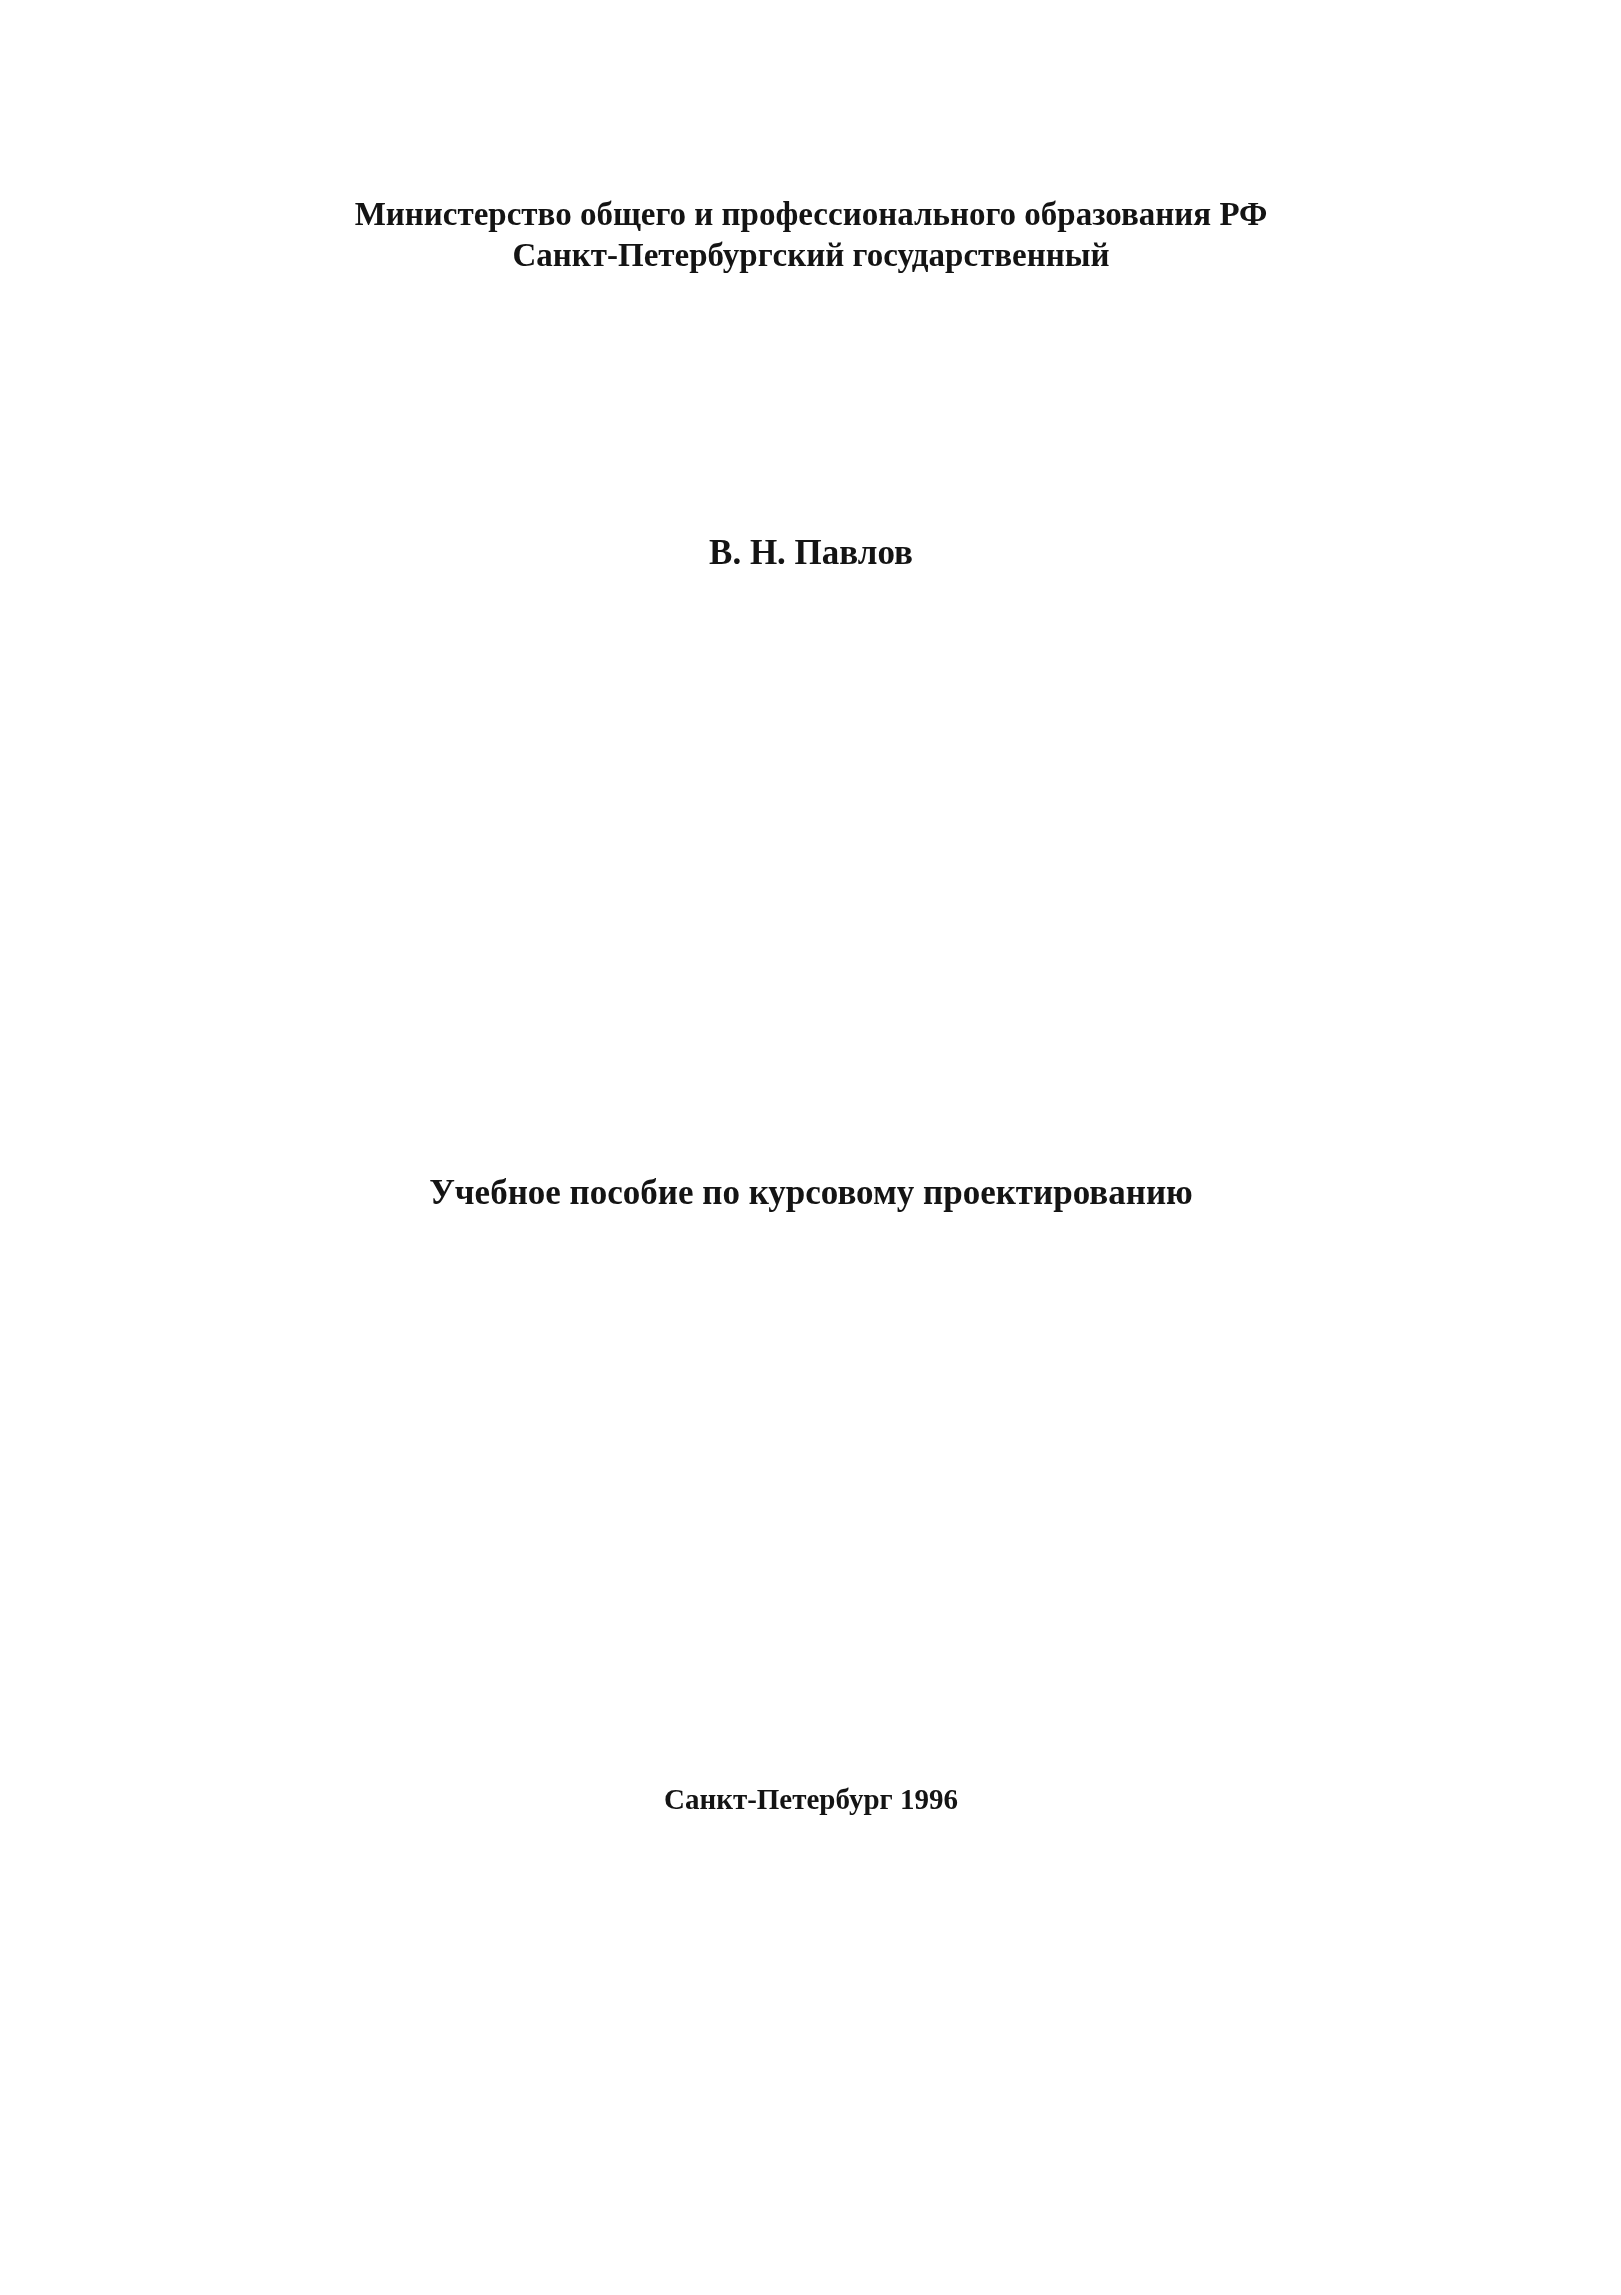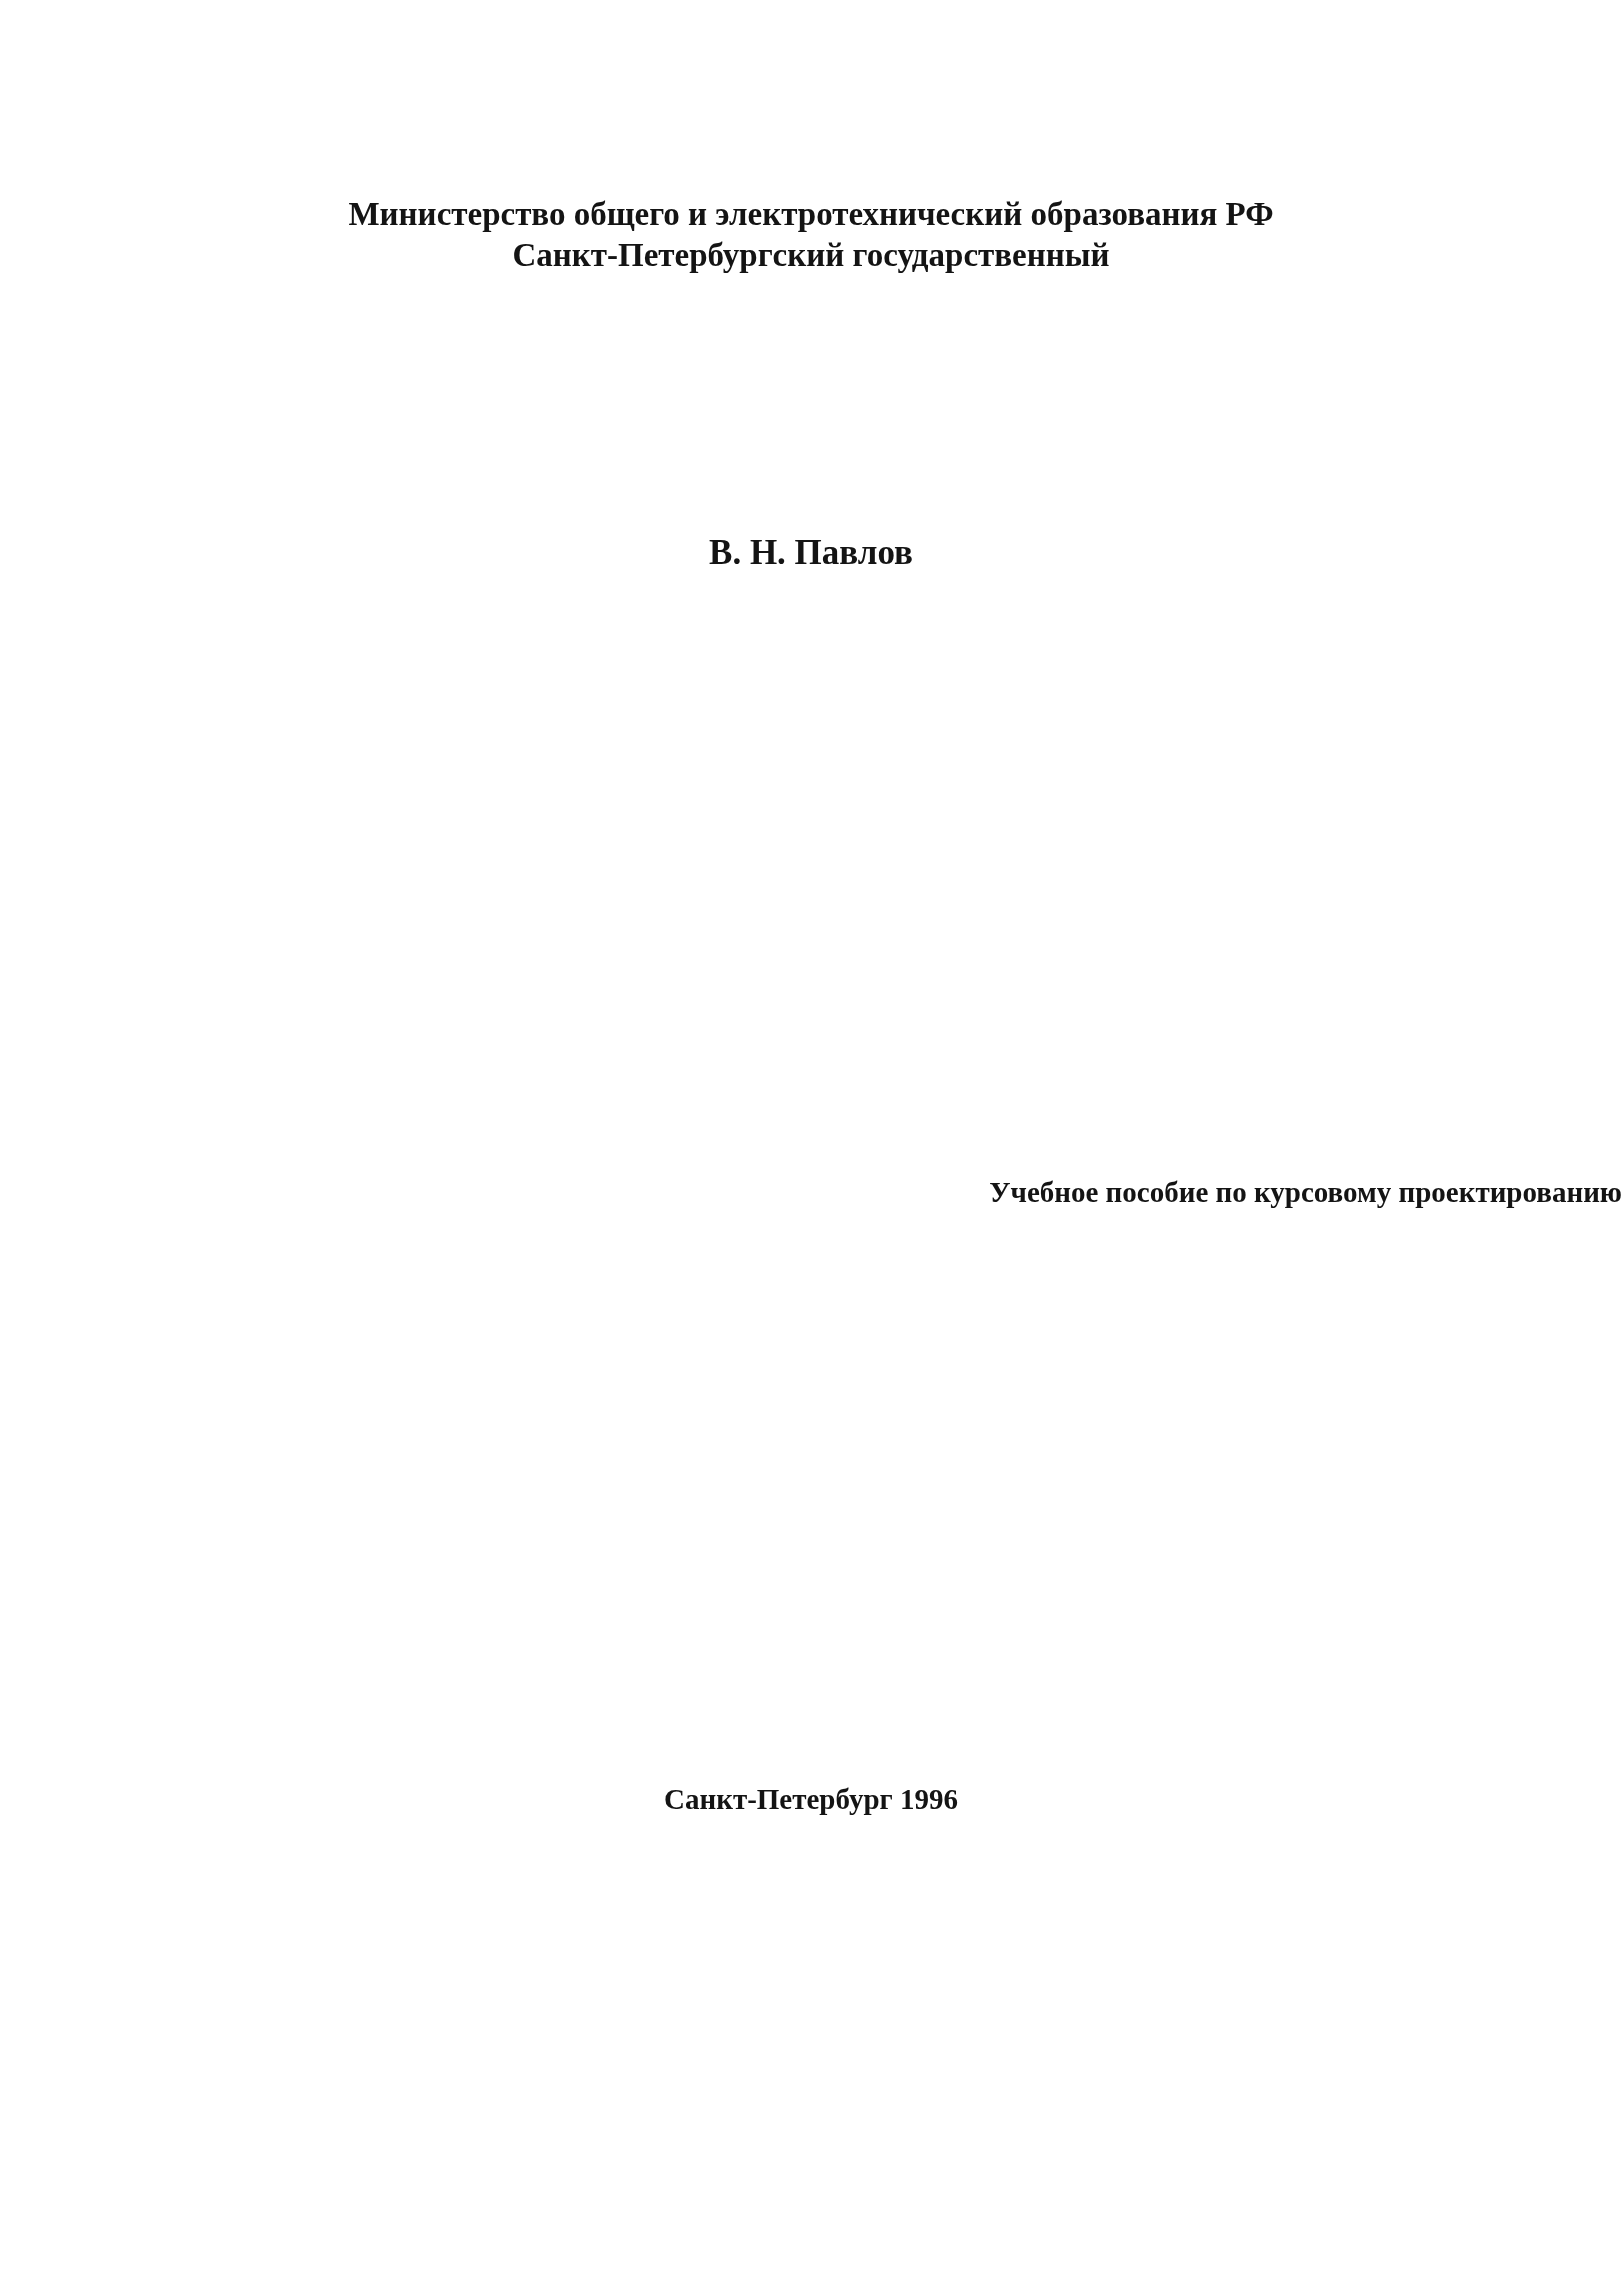--- a/index.html
+++ b/index.html
@@ -33,37 +33,36 @@
     font-size: 35px;
     line-height: 39px;
   }
   .title-block {
     top: 837px;
     font-size: 35px;
     line-height: 36px;
   }
   .subtitle-block {
     top: 1173px;
-    font-size: 29px;
+    font-size: 35px;
     line-height: 39px;
-    text-align: right;
   }
   .imprint-block {
     top: 1780px;
     font-size: 29px;
     line-height: 39px;
   }
 </style>
 </head>
 <body>
 
 <div class="page">
 
   <div class="block header-block">
-    <div>Министерство общего и электротехнический образования РФ</div>
+    <div>Министерство общего и профессионального образования РФ</div>
     <div>Санкт-Петербургский государственный</div>
   </div>
 
   <div class="block author-block">В. Н. Павлов</div>
 
 
   <div class="block subtitle-block">Учебное пособие по курсовому проектированию</div>
 
   <div class="block imprint-block">Санкт-Петербург 1996</div>
 

